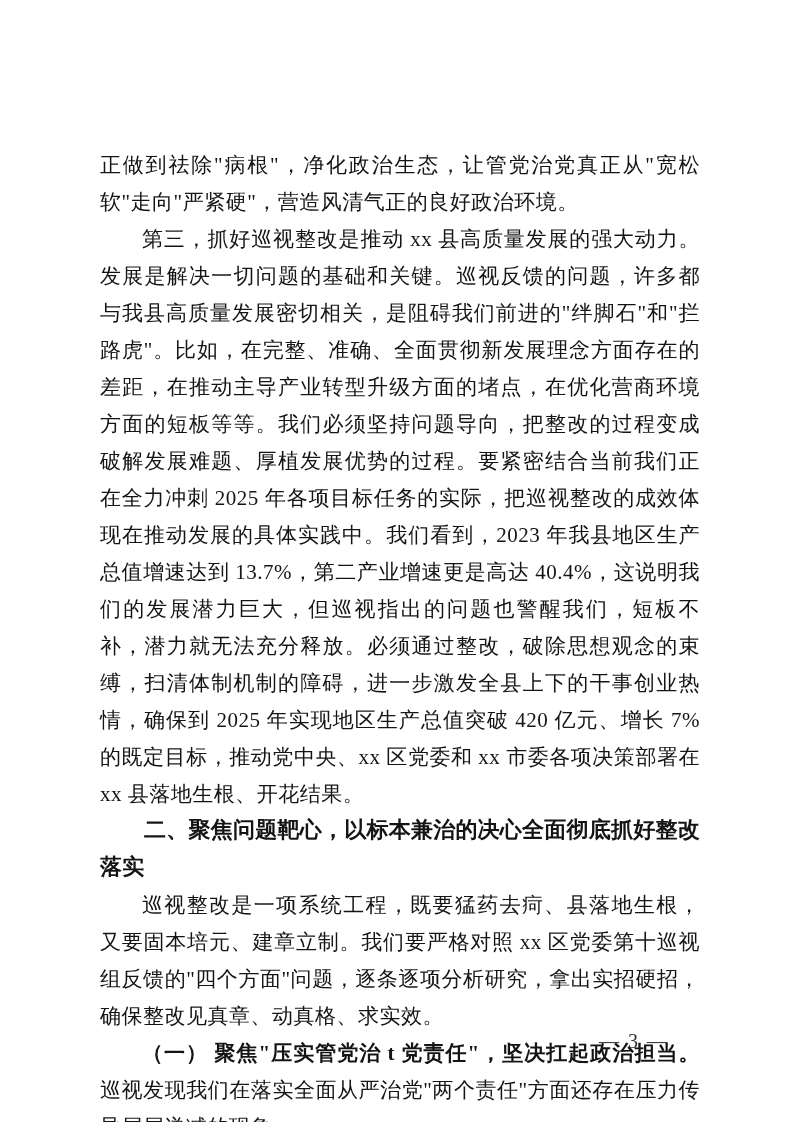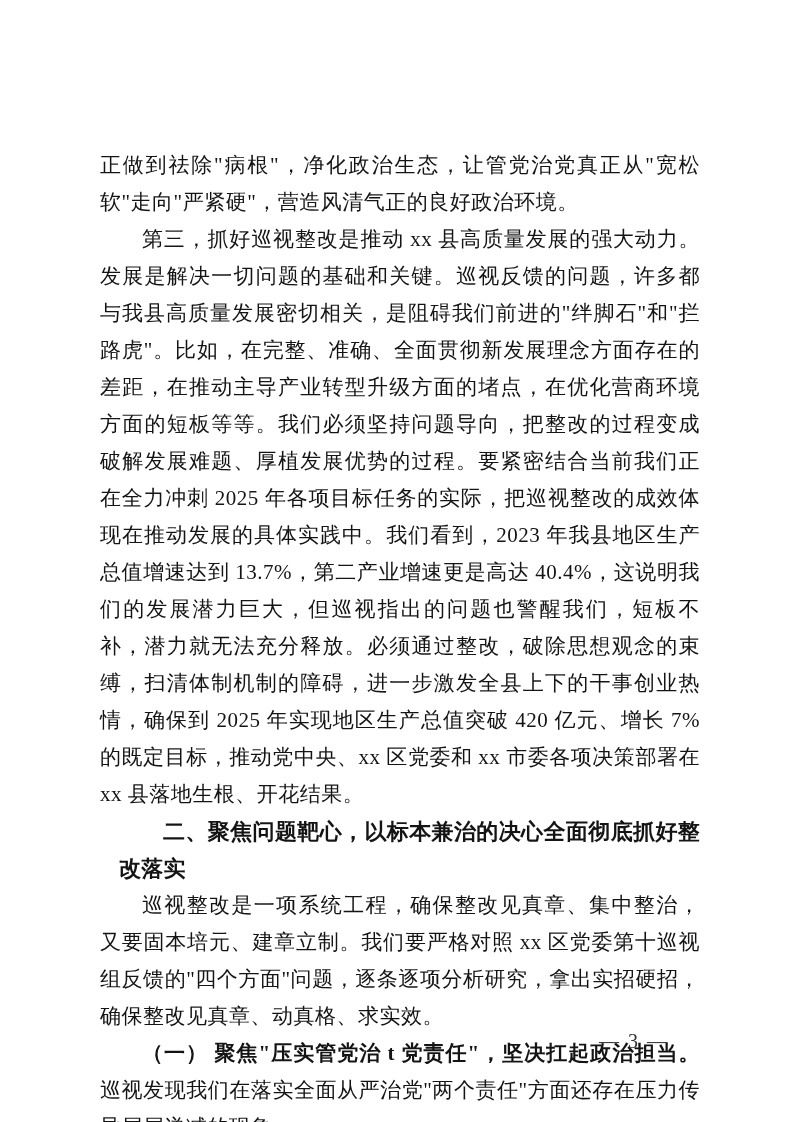--- a/index.html
+++ b/index.html
@@ -27,25 +27,24 @@
     text-align: justify;
   }
   .para {
     margin: 0;
     text-indent: 2em;
   }
   .para.no-indent {
     text-indent: 0;
   }
   .para.heading {
-    font-family: Liberation Sans, sans-serif;
+    font-family: Liberation Mono, monospace;
     font-weight: 700;
     font-size: 22px;
     letter-spacing: 0.2px;
-    margin-left: 19px;
   }
   .para b {
     font-weight: 700;
   }
   .page-number {
     position: absolute;
     top: 1026px;
     left: 564px;
     width: 140px;
     text-align: center;
@@ -57,17 +56,17 @@
   }
 </style>
 </head>
 <body>
 
 <div class="page">
   <div class="doc-body">
       <p class="para  no-indent"><span>正做到祛除"病根"，净化政治生态，让管党治党真正从"宽松软"走向"严紧硬"，营造风清气正的良好政治环境。</span></p>
       <p class="para "><span>第三，抓好巡视整改是推动 xx 县高质量发展的强大动力。发展是解决一切问题的基础和关键。巡视反馈的问题，许多都与我县高质量发展密切相关，是阻碍我们前进的"绊脚石"和"拦路虎"。比如，在完整、准确、全面贯彻新发展理念方面存在的差距，在推动主导产业转型升级方面的堵点，在优化营商环境方面的短板等等。我们必须坚持问题导向，把整改的过程变成破解发展难题、厚植发展优势的过程。要紧密结合当前我们正在全力冲刺 2025 年各项目标任务的实际，把巡视整改的成效体现在推动发展的具体实践中。我们看到，2023 年我县地区生产总值增速达到 13.7%，第二产业增速更是高达 40.4%，这说明我们的发展潜力巨大，但巡视指出的问题也警醒我们，短板不补，潜力就无法充分释放。必须通过整改，破除思想观念的束缚，扫清体制机制的障碍，进一步激发全县上下的干事创业热情，确保到 2025 年实现地区生产总值突破 420 亿元、增长 7%的既定目标，推动党中央、xx 区党委和 xx 市委各项决策部署在 xx 县落地生根、开花结果。</span></p>
       <p class="para heading"><b>二、聚焦问题靶心，以标本兼治的决心全面彻底抓好整改落实</b></p>
-      <p class="para "><span>巡视整改是一项系统工程，确保整改见真章、集中整治，又要固本培元、建章立制。我们要严格对照 xx 区党委第十巡视组反馈的"四个方面"问题，逐条逐项分析研究，拿出实招硬招，确保整改见真章、动真格、求实效。</span></p>
+      <p class="para "><span>巡视整改是一项系统工程，既要猛药去疴、县落地生根，又要固本培元、建章立制。我们要严格对照 xx 区党委第十巡视组反馈的"四个方面"问题，逐条逐项分析研究，拿出实招硬招，确保整改见真章、动真格、求实效。</span></p>
       <p class="para "><b>（一） 聚焦"压实管党治 t 党责任"，坚决扛起政治担当。</b><span>巡视发现我们在落实全面从严治党"两个责任"方面还存在压力传导层层递减的现象。</span></p>
     </div>
   <div class="page-number">— 3 —</div>
 </div>
 
 </body></html>

